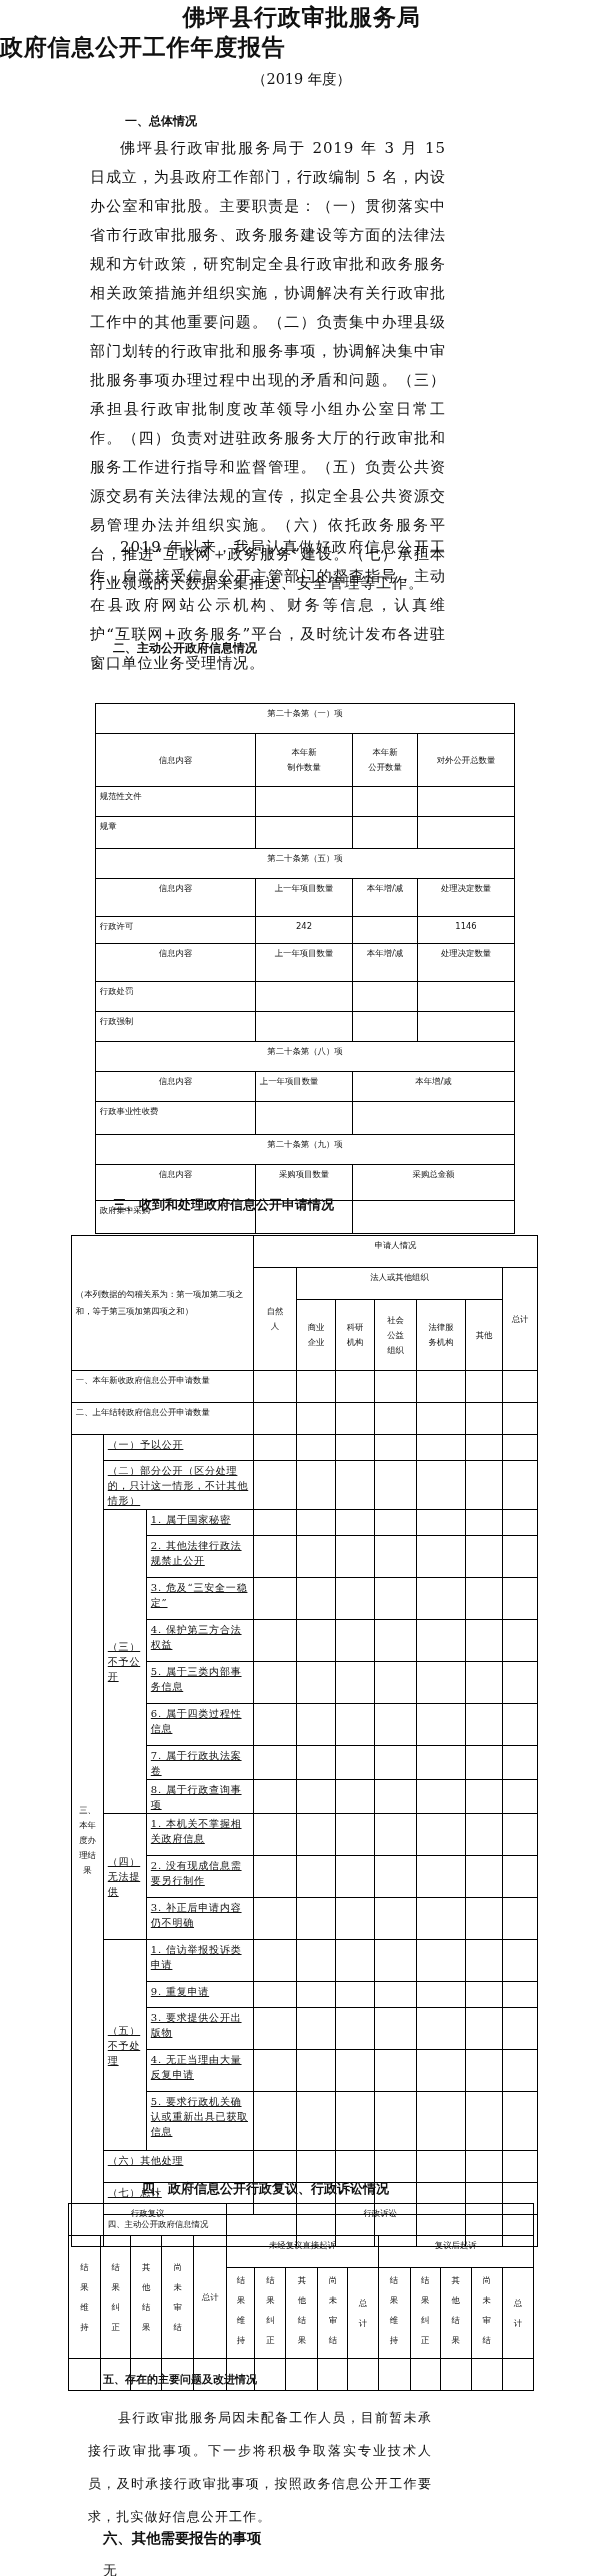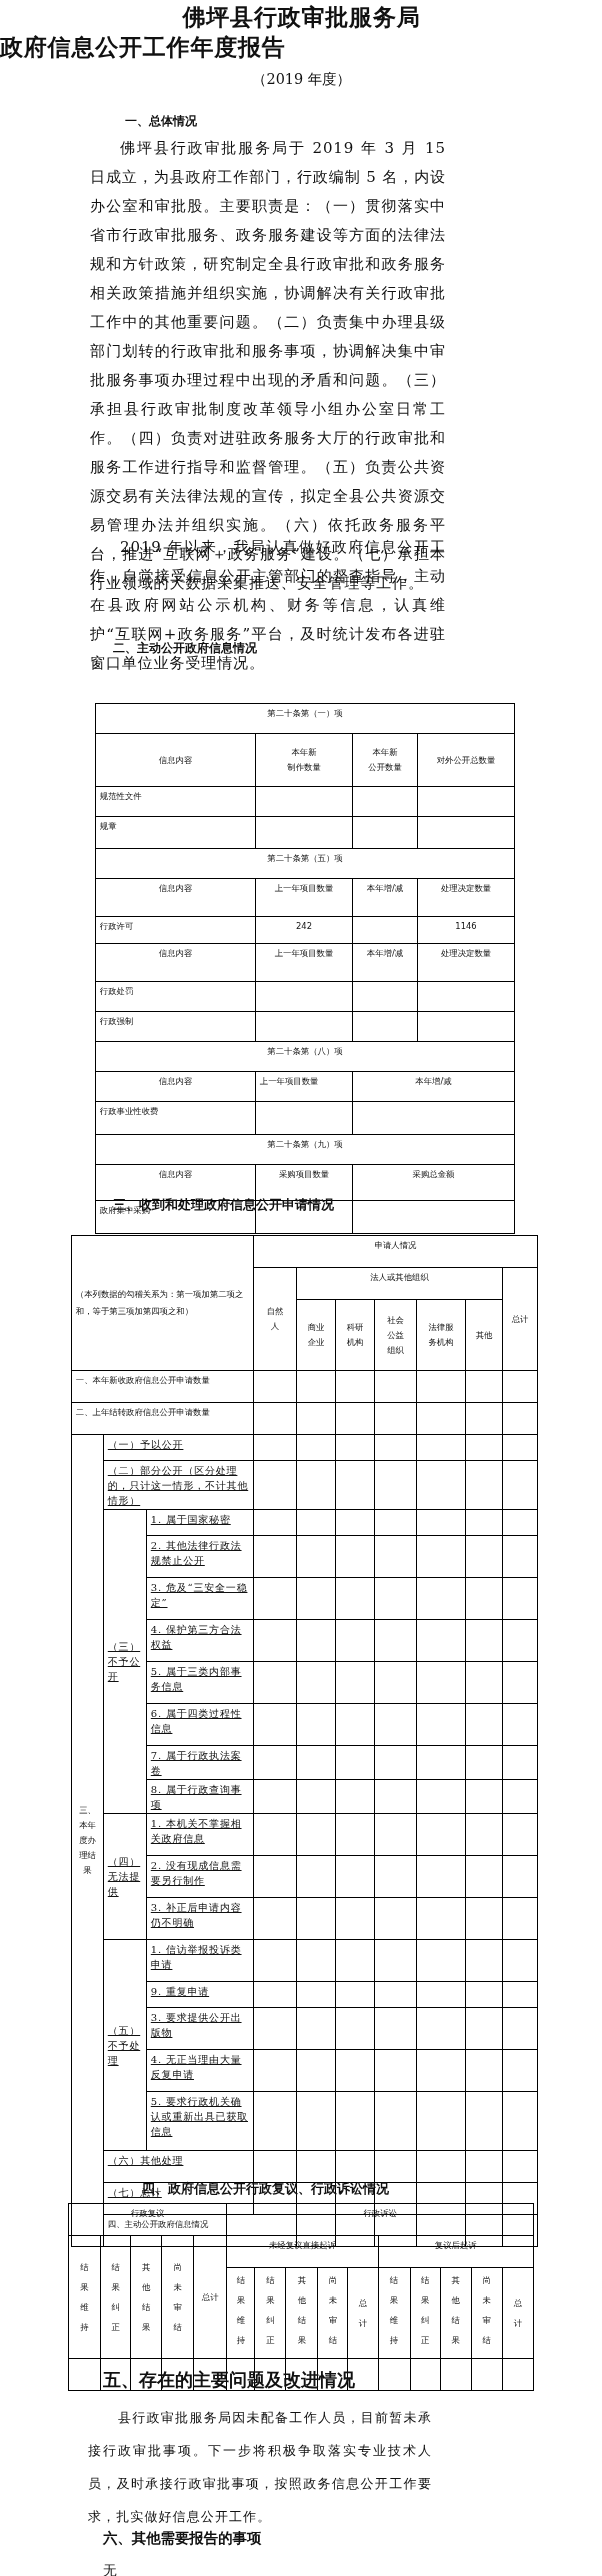--- a/index.html
+++ b/index.html
@@ -517,18 +517,18 @@
         <td></td>
         <td></td>
         <td></td>
         <td></td>
         <td></td>
         <td></td>
   </tr>
 </tbody>
   </table>
 
-<div class="abs h1" style="left:103px; top:2368px; font-size:18px;">五、存在的主要问题及改进情况</div>
+<div class="abs h1" style="left:103px; top:2368px; font-size:11px;">五、存在的主要问题及改进情况</div>
 <div class="abs para" style="left:88px; width:344px; top:2401px; font-size:13px; line-height:33px; letter-spacing:1.1px;">县行政审批服务局因未配备工作人员，目前暂未承接行政审批事项。下一步将积极争取落实专业技术人员，及时承接行政审批事项，按照政务信息公开工作要求，扎实做好信息公开工作。</div>
 
 <div class="abs h1" style="left:103px; top:2526px; font-size:14.4px;">六、其他需要报告的事项</div>
 <div class="abs" style="left:103px; top:2562px; font-size:13.7px; line-height:16.7px;">无</div>
 
 
 </body></html>

